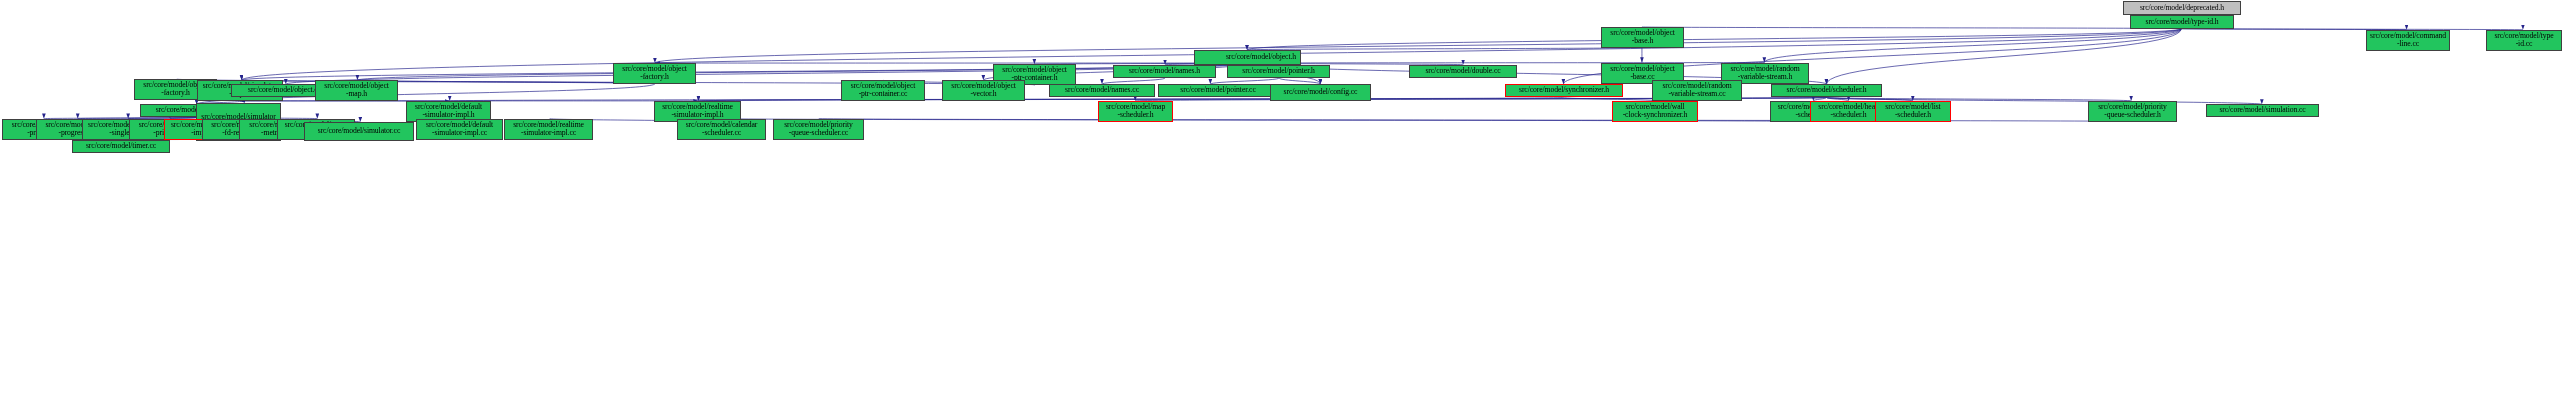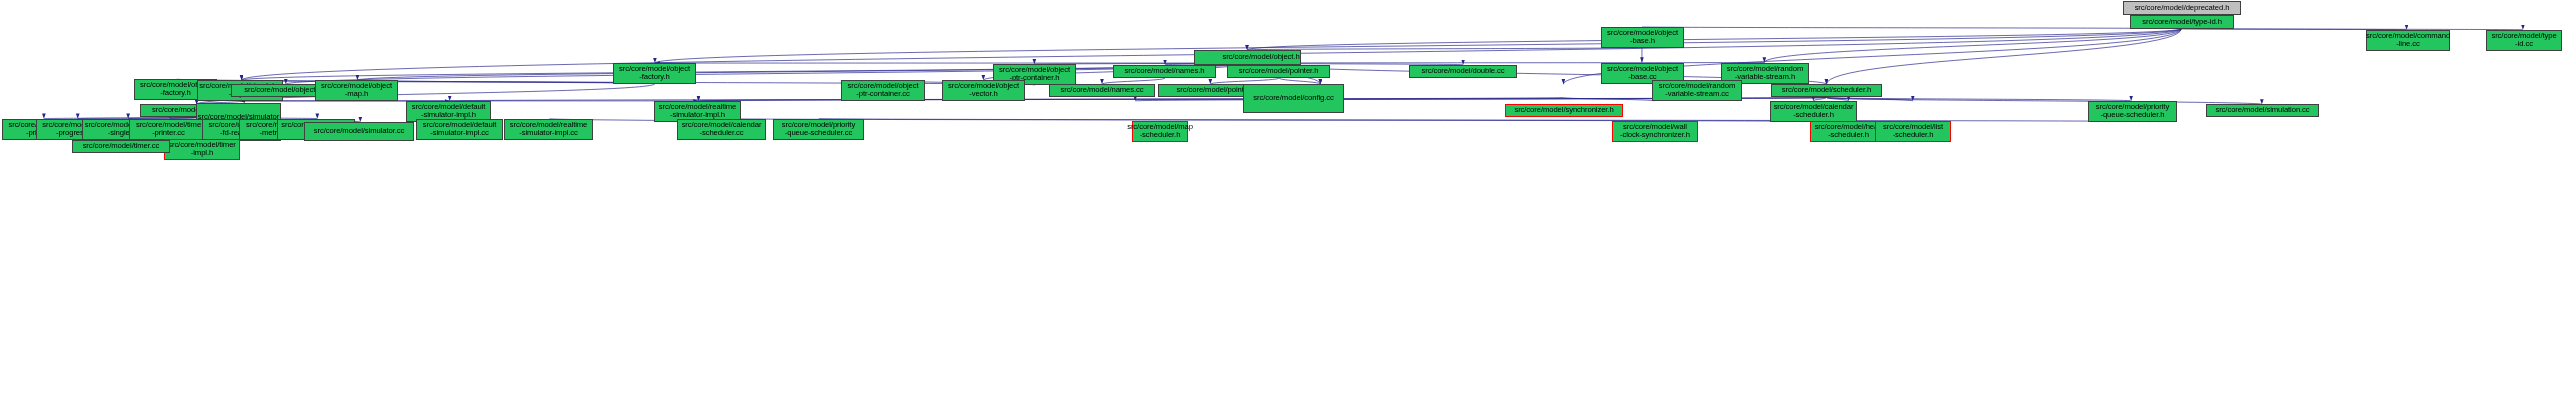--- a/index.html
+++ b/index.html
@@ -2,21 +2,21 @@
 <html style="font-size:9.2px"><head>
 <meta charset="utf-8">
 <title>Include dependency graph</title>
 <style>
   html,body{margin:0;padding:0;background:#ffffff;}
   #graph{
     position:relative;
     width:2576px;
     height:419px;
     background:#ffffff;
-    font-family:Liberation Sans, sans-serif;
+    font-family:Liberation Serif, serif;
     overflow:hidden;
   }
   #edges{position:absolute;left:0;top:0;width:2576px;height:419px;pointer-events:none;}
   .node{
     position:absolute;
     box-sizing:border-box;
     display:flex;
     align-items:center;
     justify-content:center;
     text-align:center;
@@ -28,21 +28,20 @@
     white-space:pre-line;
     letter-spacing:-0.1px;
     z-index:5;
   }
   .node.root{
     background:#bfbfbf;
     border:0.9px solid #404040;
   }
   .node.red{
     border:0.9px solid #ff0000;
-    margin-top:20px;
   }
 </style>
 </head>
 <body>
 
 <div id="graph">
   <svg id="edges" xmlns="http://www.w3.org/2000/svg" viewBox="0 0 4489 731" width="2576" height="419">
     <defs>
       <marker id="arrow" markerWidth="10" markerHeight="10" refX="9" refY="3.2" orient="auto" markerUnits="userSpaceOnUse">
         <path d="M0,0 L9,3.2 L0,6.4 z" fill="#26248c"></path>
@@ -141,33 +140,33 @@
 -impl.h</div>
       <div class="node" style="left: 231px; top: 84px; width: 107px; height: 13.2px;">src/core/model/object.cc</div>
       <div class="node" style="left: 315px; top: 80px; width: 83px; height: 20.7px;">src/core/model/object
 -map.h</div>
       <div class="node" style="left: 841px; top: 80px; width: 84px; height: 20.7px;">src/core/model/object
 -ptr-container.cc</div>
       <div class="node" style="left: 942px; top: 80px; width: 83px; height: 20.7px;">src/core/model/object
 -vector.h</div>
       <div class="node" style="left: 1049px; top: 84px; width: 106px; height: 13.2px;">src/core/model/names.cc</div>
       <div class="node" style="left: 1158px; top: 84px; width: 120px; height: 13.2px;">src/core/model/pointer.cc</div>
-      <div class="node" style="left: 1243px; top: 84px; width: 101px; height: 29px;">src/core/model/config.cc</div>
+      <div class="node" style="left: 1270px; top: 84px; width: 101px; height: 17px;">src/core/model/config.cc</div>
       <div class="node red" style="left: 1505px; top: 84px; width: 118px; height: 13.2px;">src/core/model/synchronizer.h</div>
       <div class="node" style="left: 1652px; top: 80px; width: 90px; height: 20.7px;">src/core/model/random
 -variable-stream.cc</div>
       <div class="node" style="left: 1771px; top: 84px; width: 111px; height: 13.2px;">src/core/model/scheduler.h</div>
       <div class="node" style="left: 140px; top: 104px; width: 111px; height: 13.2px;">src/core/model/simulator.h</div>
       <div class="node" style="left: 196px; top: 103px; width: 85px; height: 38px;">src/core/model/simulator
 -impl.cc</div>
       <div class="node" style="left: 406px; top: 101px; width: 85px; height: 20.7px;">src/core/model/default
 -simulator-impl.h</div>
       <div class="node" style="left: 654px; top: 101px; width: 87px; height: 20.7px;">src/core/model/realtime
 -simulator-impl.h</div>
-      <div class="node red" style="left: 1132px; top: 101px; width: 56px; height: 20.7px;">src/core/model/map
+      <div class="node red" style="left: 1098px; top: 101px; width: 75px; height: 20.7px;">src/core/model/map
 -scheduler.h</div>
       <div class="node red" style="left: 1612px; top: 101px; width: 86px; height: 20.7px;">src/core/model/wall
 -clock-synchronizer.h</div>
       <div class="node" style="left: 1770px; top: 101px; width: 87px; height: 20.7px;">src/core/model/calendar
 -scheduler.h</div>
       <div class="node red" style="left: 1810px; top: 101px; width: 77px; height: 20.7px;">src/core/model/heap
 -scheduler.h</div>
       <div class="node red" style="left: 1875px; top: 101px; width: 76px; height: 20.7px;">src/core/model/list
 -scheduler.h</div>
       <div class="node" style="left: 2088px; top: 101px; width: 89px; height: 20.7px;">src/core/model/priority

